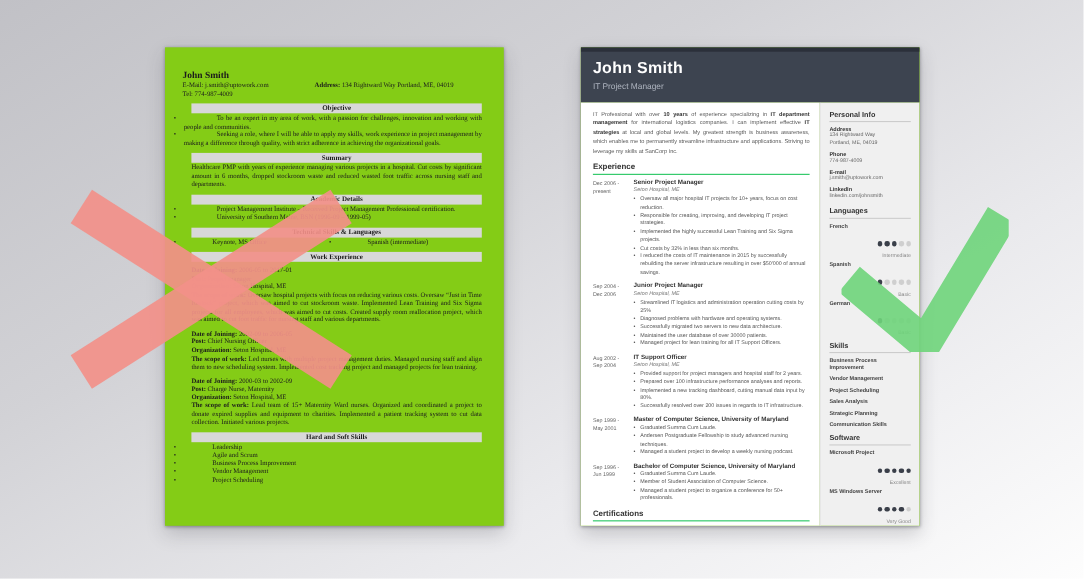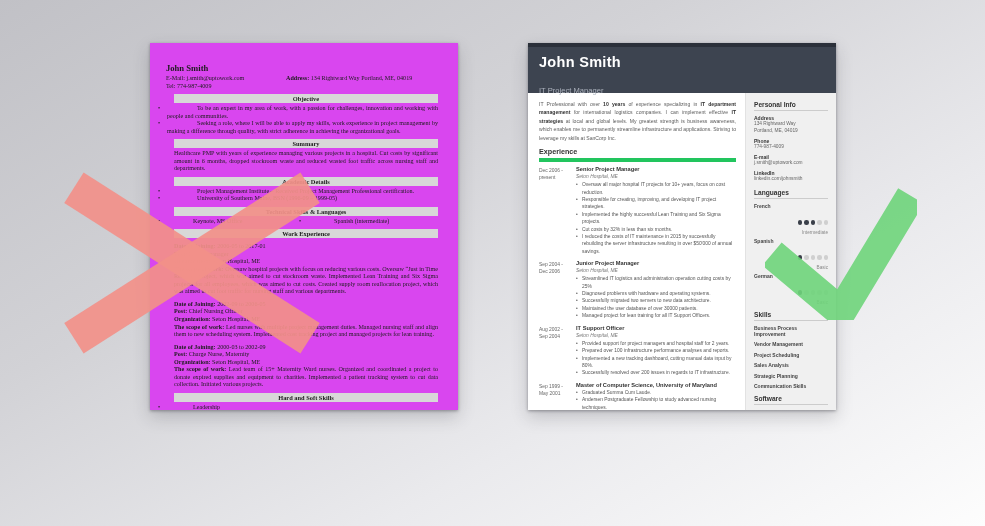--- a/index.html
+++ b/index.html
@@ -1,21 +1,21 @@
 <!DOCTYPE html>
 <html><head>
 <meta charset="utf-8">
 <style>
   html,body{margin:0;padding:0;}
   body{
     width:985px;height:526px;overflow:hidden;position:relative;
     background:linear-gradient(150deg,#c1c1c6 0%,#d2d2d6 35%,#eaeaed 68%,#fdfdfd 100%);
     font-family:"Liberation Sans",sans-serif;
   }
-  .page{position:absolute;top:43px;width:308px;height:367px;background:#d946ef;
+  .page{position:absolute;top:43px;width:308px;height:435px;background:#84cc16;
     box-shadow:0 1px 3px rgba(50,50,60,.45),0 7px 16px rgba(50,50,60,.22);overflow:hidden;}
   
   .page-left{left:150px;font-family:"Liberation Serif",serif;color:#1c1c1c;
     padding:20px 18px 8px 8px;box-sizing:border-box;}
   .lr-name{font-weight:bold;font-size:8.6px;margin-left:8px;}
   .lr-contact{display:flex;font-size:6.1px;margin-left:8px;margin-top:1px;line-height:1.35;}
   .lr-contact-left{width:120px;}
   .lr-contact-right{flex:1;}
   .lr-bar{background:#d8d8d8;text-align:center;font-weight:bold;font-size:6.4px;
     padding:1px 0;margin:4px 2px 2px 16px;}
@@ -27,27 +27,27 @@
   .lr-twocol{display:flex;margin-left:0;}
   .lr-twocol .lr-li{width:50%;}
   .lr-job{margin:5px 2px 0 16px;font-size:6.1px;line-height:1.24;text-align:justify;}
   .lr-jline b{font-weight:bold;}
   .lr-skills-list{margin-top:1px;}
   
   .page-right{left:528px;}
   .rr-header{height:50px;background:#3d4450;box-sizing:border-box;padding:11px 0 0 11px;position:relative;}
   .rr-header:before{content:"";position:absolute;left:0;top:0;right:0;height:4px;background:#2b303a;}
   .rr-name{color:#fff;font-size:14.5px;font-weight:bold;letter-spacing:.3px;}
-  .rr-title{color:#aeb4bf;font-size:7.6px;margin-top:16px;}
+  .rr-title{color:#aeb4bf;font-size:7.6px;margin-top:4px;}
   .rr-body{display:flex;height:389px;}
   .rr-main{width:217px;box-sizing:border-box;padding:7px 9px 0 11px;background:#fff;}
   .rr-side{flex:1;background:#f0f0f0;box-sizing:border-box;padding:7px 8px 0 8px;border-left:1px solid #e2e2e2;}
   .rr-summary{font-size:5.1px;line-height:1.65;color:#5a5a5a;margin:0 0 5px 0;text-align:justify;}
   .rr-summary b{color:#333;}
-  .rr-h{font-size:7.2px;color:#333;margin:4px 0 4px 0;padding-bottom:2px;border-bottom:4px solid #22c55e;font-weight:bold;}
+  .rr-h{font-size:7.2px;color:#333;margin:4px 0 4px 0;padding-bottom:2px;border-bottom:1px solid #22c55e;font-weight:bold;}
   .rr-entry{display:flex;margin-bottom:5px;}
   .rr-date{flex:none;width:37px;font-size:4.9px;color:#666;line-height:1.5;padding-top:1px;}
   .rr-content{flex:1;}
   .rr-etitle{font-size:5.7px;font-weight:bold;color:#333;line-height:1.3;}
   .rr-company{font-size:4.9px;font-style:italic;color:#777;margin:1px 0 2px 0;}
   .rr-li{display:flex;font-size:4.9px;color:#555;line-height:1.5;}
   .rr-li .rb{flex:none;width:6px;}
   .rr-li span:last-child{flex:1;}
   .rr-side h4{font-size:6.6px;color:#333;margin:6px 0 4px 0;padding-bottom:2px;border-bottom:1px solid #ccc;font-weight:bold;}
   .rr-side h4:first-child{margin-top:1px;}

